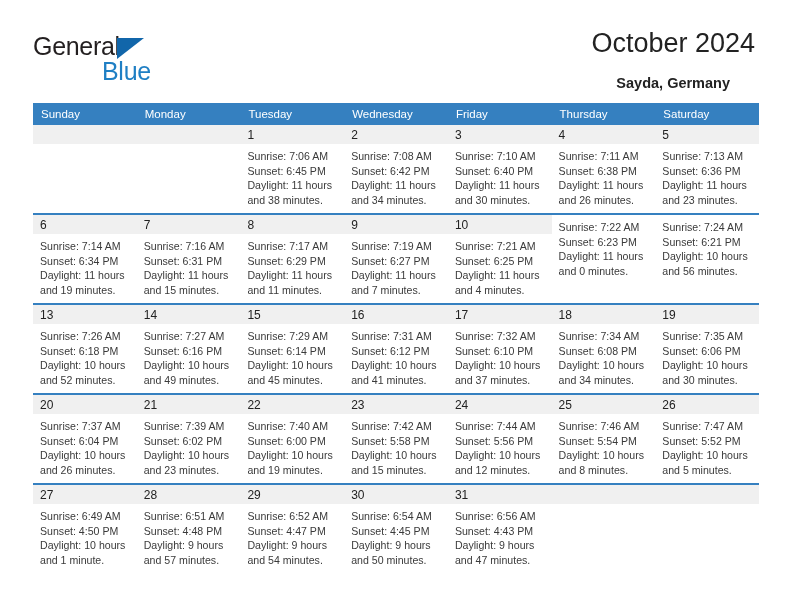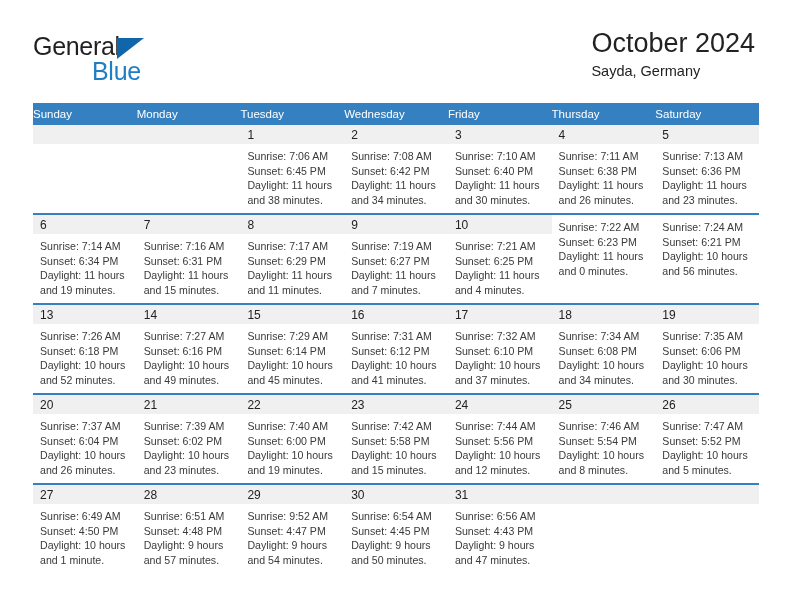--- a/index.html
+++ b/index.html
@@ -40,73 +40,74 @@
     position: absolute;
     left: 0;
     top: 0;
     font-size: 25px;
     letter-spacing: -0.3px;
     color: #231f20;
     font-family: "Liberation Sans", sans-serif;
   }
   .brand-blue {
     position: absolute;
-    left: 59px;
+    left: 69px;
     top: 25px;
     font-size: 25px;
     letter-spacing: -0.3px;
     color: #1f7fc4;
     font-family: "Liberation Sans", sans-serif;
   }
   .brand-triangle {
     position: absolute;
     left: 84px;
     top: 6px;
     width: 0;
     height: 0;
     border-left: 27px solid #1166aa;
     border-bottom: 21px solid transparent;
   }
 
   .title-block {
     position: absolute;
     right: 0;
     top: 0;
-    text-align: left;
+    text-align: center;
   }
   .cal-title {
     font-size: 27px;
     color: #222222;
     line-height: 34px;
     white-space: nowrap;
   }
   .cal-subtitle {
     font-size: 14.5px;
     color: #222222;
     line-height: 22px;
-    margin-top: 0;
+    margin-top: 12px;
     white-space: nowrap;
+    font-weight: bold;
   }
 
   
   .calendar {
     position: absolute;
     left: 33px;
     top: 103px;
     width: 726px;
   }
   .weekdays {
     display: flex;
     background: #3580c0;
     height: 22px;
   }
   .weekday {
     flex: 1 1 0;
     box-sizing: border-box;
-    padding-left: 0;
+    padding-left: 8px;
     color: #ffffff;
     font-size: 11.5px;
     line-height: 22px;
     white-space: nowrap;
     overflow: hidden;
   }
 
   .week {
     display: flex;
     border-top: 2px solid #3580c0;
@@ -441,21 +442,21 @@
             <div class="day-body">
               <div class="day-line">Sunrise: 6:51 AM</div>
               <div class="day-line">Sunset: 4:48 PM</div>
               <div class="day-line">Daylight: 9 hours</div>
               <div class="day-line">and 57 minutes.</div>
             </div>
           </div>
           <div class="day">
             <div class="day-num-band"><span class="day-num">29</span></div>
             <div class="day-body">
-              <div class="day-line">Sunrise: 9:52 AM</div>
+              <div class="day-line">Sunrise: 6:52 AM</div>
               <div class="day-line">Sunset: 4:47 PM</div>
               <div class="day-line">Daylight: 9 hours</div>
               <div class="day-line">and 54 minutes.</div>
             </div>
           </div>
           <div class="day">
             <div class="day-num-band"><span class="day-num">30</span></div>
             <div class="day-body">
               <div class="day-line">Sunrise: 6:54 AM</div>
               <div class="day-line">Sunset: 4:45 PM</div>

